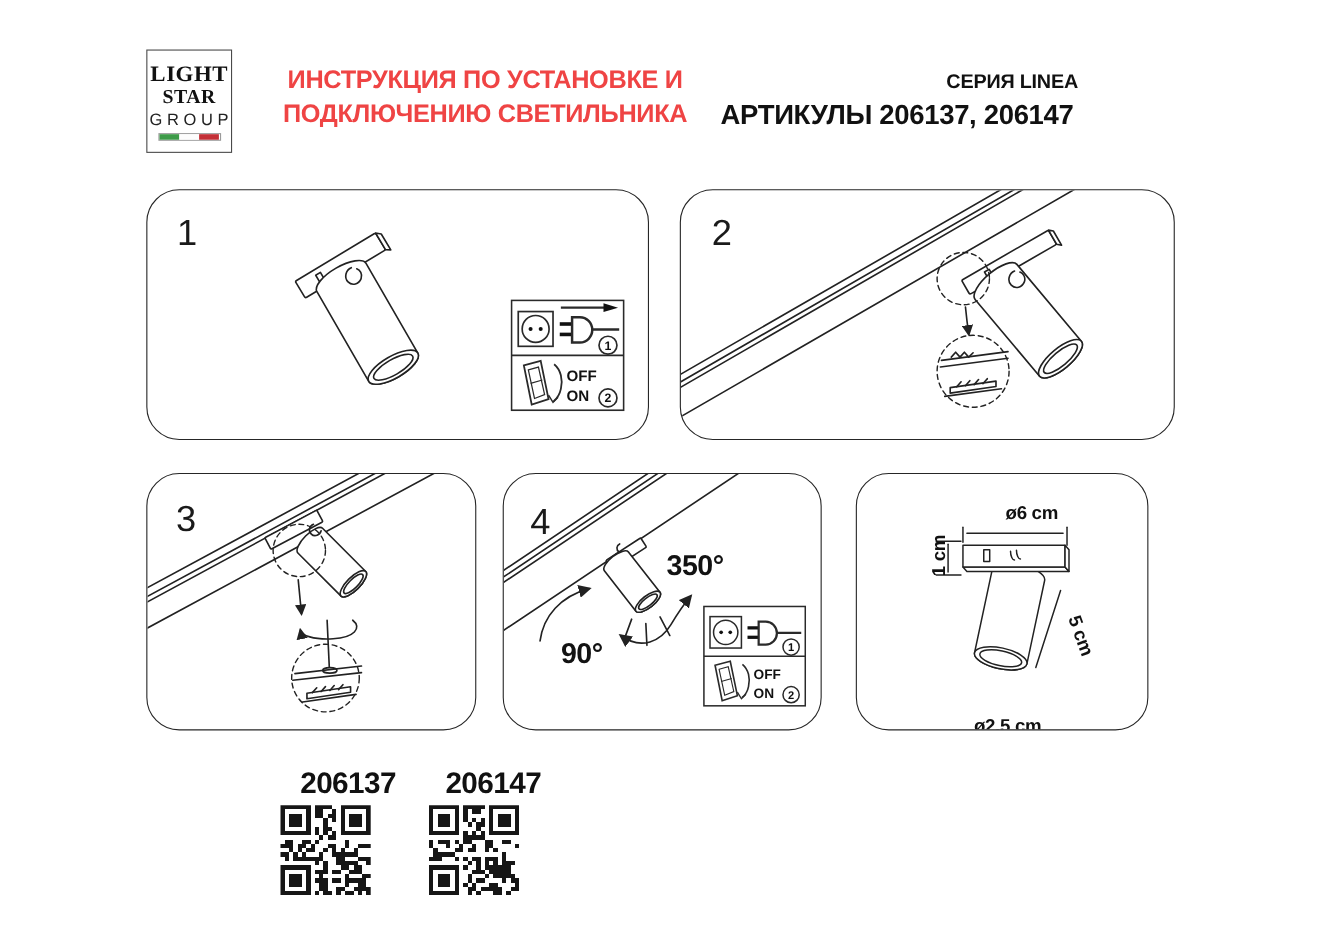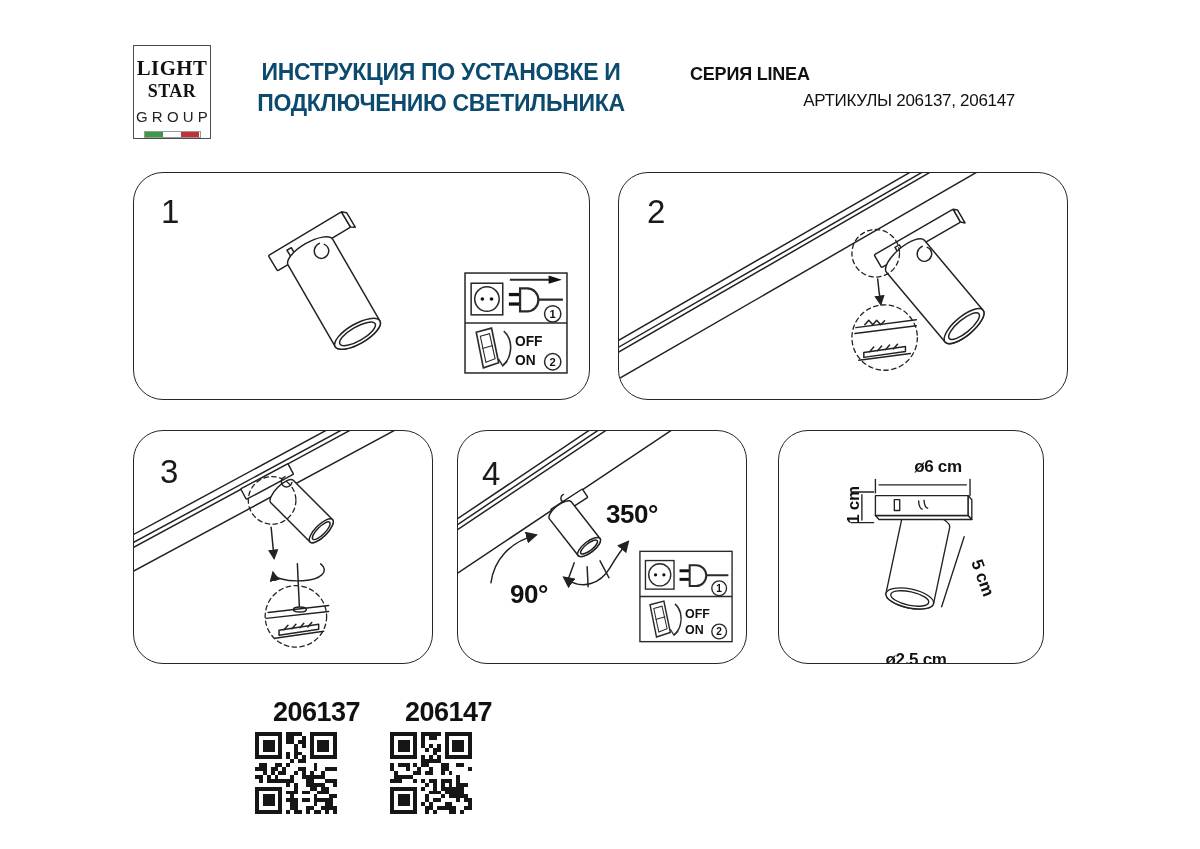--- a/index.html
+++ b/index.html
@@ -3,30 +3,30 @@
 <meta charset="utf-8">
 <style>
   :root{
     --line:#222222; --text:#111111; --flag-green:#3d9b48; --flag-red:#c43037;
   }
   html,body{margin:0;padding:0;background:#fff;}
   .page{position:relative;width:1200px;height:849px;background:#fff;overflow:hidden;
         font-family:"Liberation Sans",sans-serif;color:var(--text);}
   
   .logo{position:absolute;left:133px;top:45px;width:78px;height:94px;border:1.5px solid #4a4a4a;
-        box-sizing:border-box;display:flex;flex-direction:column;align-items:center;padding-top:13px;background:#fff;justify-content:space-between;}
+        box-sizing:border-box;display:flex;flex-direction:column;align-items:center;padding-top:13px;background:#fff;}
   .logo-light{font-family:"Liberation Serif",serif;font-weight:bold;font-size:20px;line-height:18px;letter-spacing:.5px;transform:scaleX(1.04);}
   .logo-star{font-family:"Liberation Serif",serif;font-weight:bold;font-size:18px;line-height:22px;letter-spacing:.5px;}
   .logo-group{font-size:15px;letter-spacing:4.2px;margin-top:2px;padding-left:4px;color:#222;}
   .logo-flag{width:57px;height:7px;border:1px solid #9a9a9a;box-sizing:border-box;display:flex;margin-top:3px;}
   .fg{flex:1;background:var(--flag-green);} .fw{flex:1;background:#fdfdfd;} .fr{flex:1;background:var(--flag-red);}
   .main-title{position:absolute;left:238px;top:57px;width:406px;text-align:center;
-        font-weight:bold;font-size:23px;line-height:31px;letter-spacing:-.3px;color:#0c4a6e;}
-  .series{position:absolute;left:690px;top:64px;width:290px;text-align:left;font-weight:bold;font-size:18px;letter-spacing:-.2px;}
-  .articles{position:absolute;left:655px;top:91px;width:360px;text-align:right;font-weight:normal;font-size:17px;letter-spacing:-.3px;}
+        font-weight:bold;font-size:23px;line-height:31px;letter-spacing:-.3px;color:#ef4444;}
+  .series{position:absolute;left:690px;top:64px;width:290px;text-align:right;font-weight:bold;font-size:18px;letter-spacing:-.2px;}
+  .articles{position:absolute;left:655px;top:91px;width:360px;text-align:left;font-weight:bold;font-size:25px;letter-spacing:-.3px;}
   
   .panel{position:absolute;border:1.6px solid #262626;border-radius:30px;background:#fff;box-sizing:border-box;overflow:hidden;}
   #p1{left:133px;top:172px;width:457px;height:228px;}
   #p2{left:618px;top:172px;width:450px;height:228px;}
   #p3{left:133px;top:430px;width:300px;height:234px;}
   #p4{left:457px;top:430px;width:290px;height:234px;}
   #p5{left:778px;top:430px;width:266px;height:234px;}
   .num{position:absolute;font-size:33px;font-weight:400;color:#1a1a1a;}
   .art{position:absolute;left:0;top:0;width:100%;height:100%;}
   .art .s *{stroke:var(--line);stroke-width:1.5;fill:none;stroke-linecap:round;stroke-linejoin:round;}

